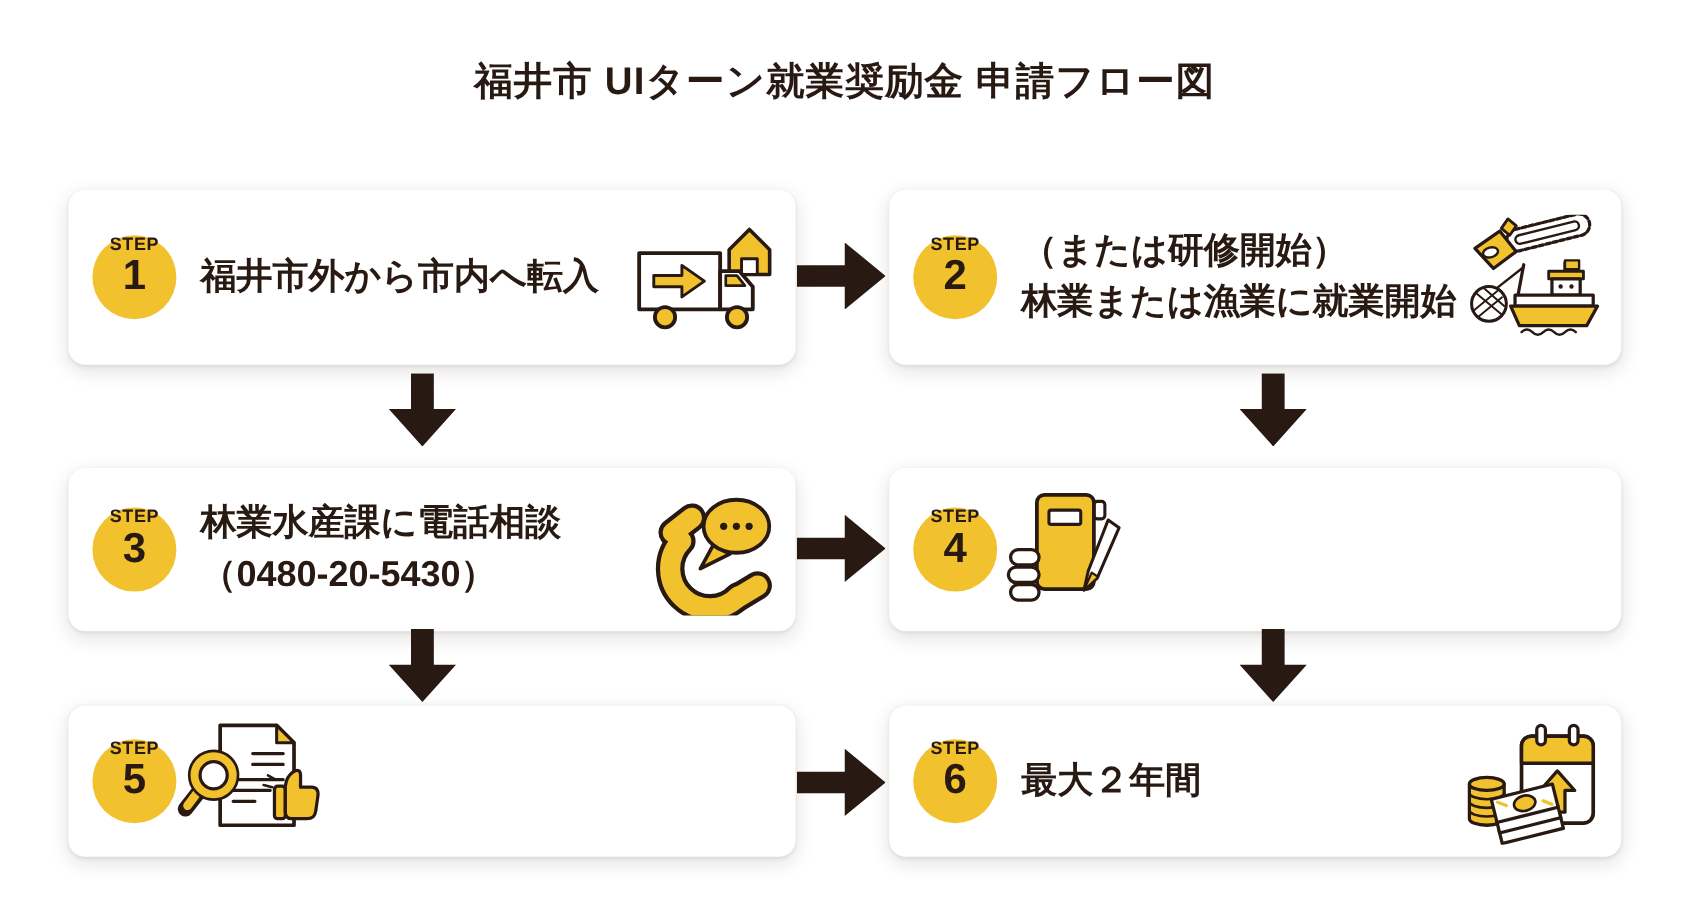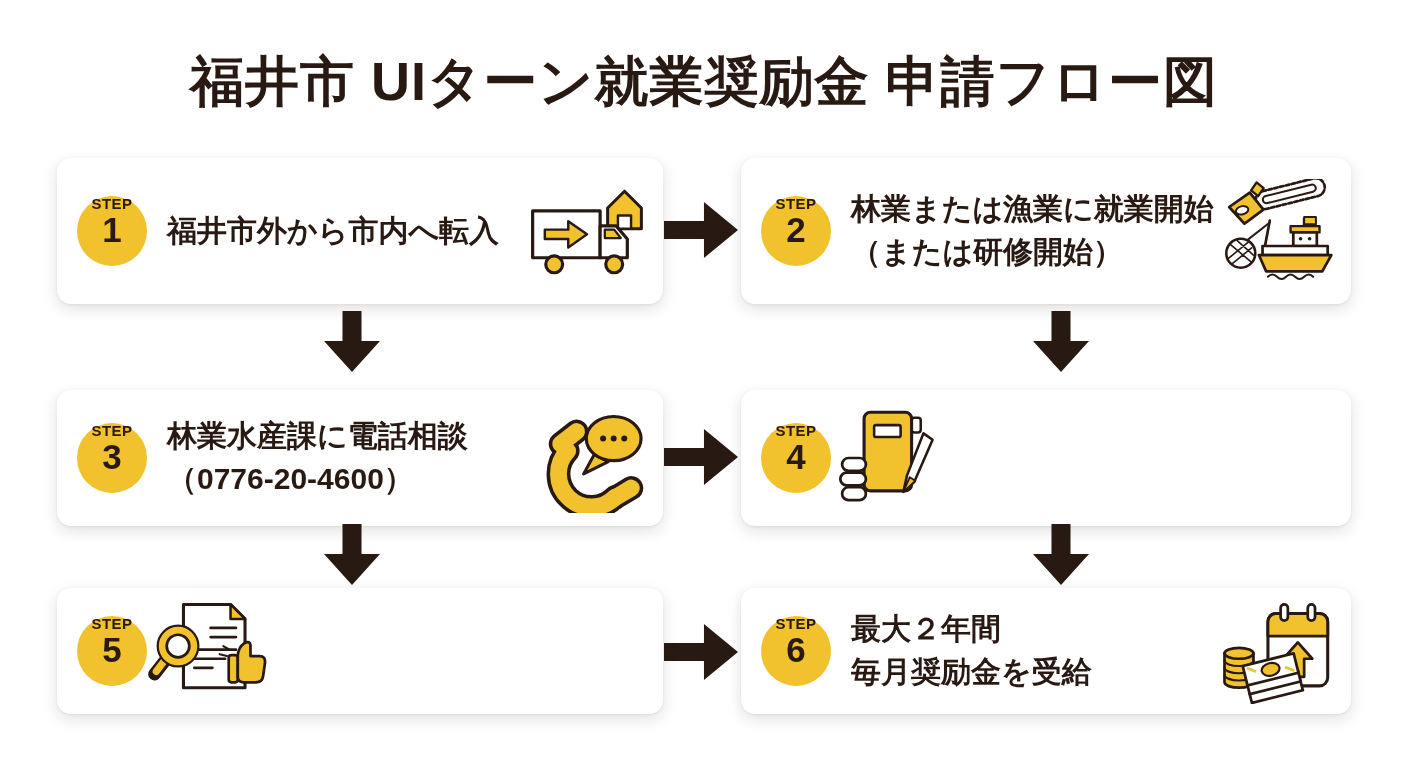--- a/index.html
+++ b/index.html
@@ -8,21 +8,21 @@
     --card:#FFFFFF;
     --bg:#FFFFFF;
   }
   *{margin:0;padding:0;box-sizing:border-box;}
   html,body{width:1408px;height:768px;background:var(--bg);overflow:hidden;}
   body{font-family:"Liberation Sans","DejaVu Sans",sans-serif;color:var(--dark);}
   .stage{position:relative;width:1408px;height:768px;background:var(--bg);}
 
   .title{
     position:absolute;left:0;right:0;top:46px;
-    text-align:center;font-size:54px;font-weight:900;
+    text-align:center;font-size:32px;font-weight:900;
     color:var(--dark);letter-spacing:1px;white-space:nowrap;
   }
 
   .card{
     position:absolute;background:var(--card);border-radius:14px;
     box-shadow:0 5px 16px rgba(40,26,18,.13), 0 1px 3px rgba(40,26,18,.07);
     display:flex;align-items:center;
   }
   .c1{left:57px;top:158px;width:606px;height:146px;}
   .c2{left:741px;top:158px;width:610px;height:146px;}
@@ -103,22 +103,22 @@
       </svg>
     </div>
   </section>
 
   <section class="card c2">
     <div class="badge">
       <span class="badge-word">STEP</span>
       <span class="badge-num">2</span>
     </div>
     <div class="card-text">
+      <span class="line">（または研修開始）</span>
       <span class="line">林業または漁業に就業開始</span>
-      <span class="line">（または研修開始）</span>
     </div>
     <div class="card-icon">
       <svg viewBox="0 0 132 116" width="120" height="105" aria-hidden="true">
         <g transform="rotate(-14 50 30)">
           <rect class="ic-w ic-s" stroke-width="3" stroke-dasharray="4 2.6" x="44" y="14" width="78" height="20" rx="10"></rect>
           <rect class="ic-n ic-s" stroke-width="2.2" x="52" y="20" width="60" height="8" rx="4"></rect>
           <path class="ic-y ic-s" stroke-width="3" d="M14,22 L40,12 L50,34 L26,44 Z"></path>
           <ellipse class="ic-w ic-s" stroke-width="2.2" cx="27" cy="29" rx="7" ry="4.5"></ellipse>
           <path class="ic-y ic-s" stroke-width="2.6" d="M42,10 l8,-7 6,8 -8,7 z"></path>
         </g>
@@ -139,21 +139,21 @@
     </div>
   </section>
 
   <section class="card c3">
     <div class="badge">
       <span class="badge-word">STEP</span>
       <span class="badge-num">3</span>
     </div>
     <div class="card-text">
       <span class="line">林業水産課に電話相談</span>
-      <span class="line">（0776-20-4600）</span>
+      <span class="line">（0480-20-5430）</span>
     </div>
     <div class="card-icon">
       <svg viewBox="0 0 120 124" width="106" height="110" aria-hidden="true">
         <path class="ic-y ic-s" stroke-width="3.4" d="M58,58 L46,80 L74,66 Z"></path>
         <ellipse class="ic-y ic-s" stroke-width="3.6" cx="80" cy="40" rx="31" ry="25"></ellipse>
         <circle class="ic-d" cx="68" cy="40" r="3.4"></circle>
         <circle class="ic-d" cx="80" cy="40" r="3.4"></circle>
         <circle class="ic-d" cx="92" cy="40" r="3.4"></circle>
         <path class="ic-n ic-s" stroke-width="27" d="M28,54 A36,36 0 0 0 82,106"></path>
         <path class="ic-n ic-s" stroke-width="27" d="M20,46 L38,32"></path>
@@ -206,21 +206,20 @@
     </div>
   </section>
 
   <section class="card c6">
     <div class="badge">
       <span class="badge-word">STEP</span>
       <span class="badge-num">6</span>
     </div>
     <div class="card-text">
       <span class="line">最大２年間</span>
-      <span class="line">毎月奨励金を受給</span>
     </div>
     <div class="card-icon">
       <svg viewBox="0 0 132 116" width="120" height="105" aria-hidden="true">
         <rect class="ic-w ic-s" stroke-width="3.4" x="56" y="16" width="66" height="80" rx="9"></rect>
         <path class="ic-y ic-s" stroke-width="3.2" d="M56,25 a9,9 0 0 1 9,-9 h48 a9,9 0 0 1 9,9 v16 h-66 z"></path>
         <rect class="ic-w ic-s" stroke-width="3" x="70" y="6" width="8" height="18" rx="4"></rect>
         <rect class="ic-w ic-s" stroke-width="3" x="100" y="6" width="8" height="18" rx="4"></rect>
         <polygon class="ic-y ic-s" stroke-width="3" points="89,48 105,66 96,66 96,86 82,86 82,66 73,66"></polygon>
         <path class="ic-y ic-s" stroke-width="3" d="M8,60 V92 a16,6 0 0 0 32,0 V60"></path>
         <path class="ic-n ic-s" stroke-width="2.4" d="M8,68 a16,6 0 0 0 32,0 M8,76 a16,6 0 0 0 32,0 M8,84 a16,6 0 0 0 32,0"></path>

